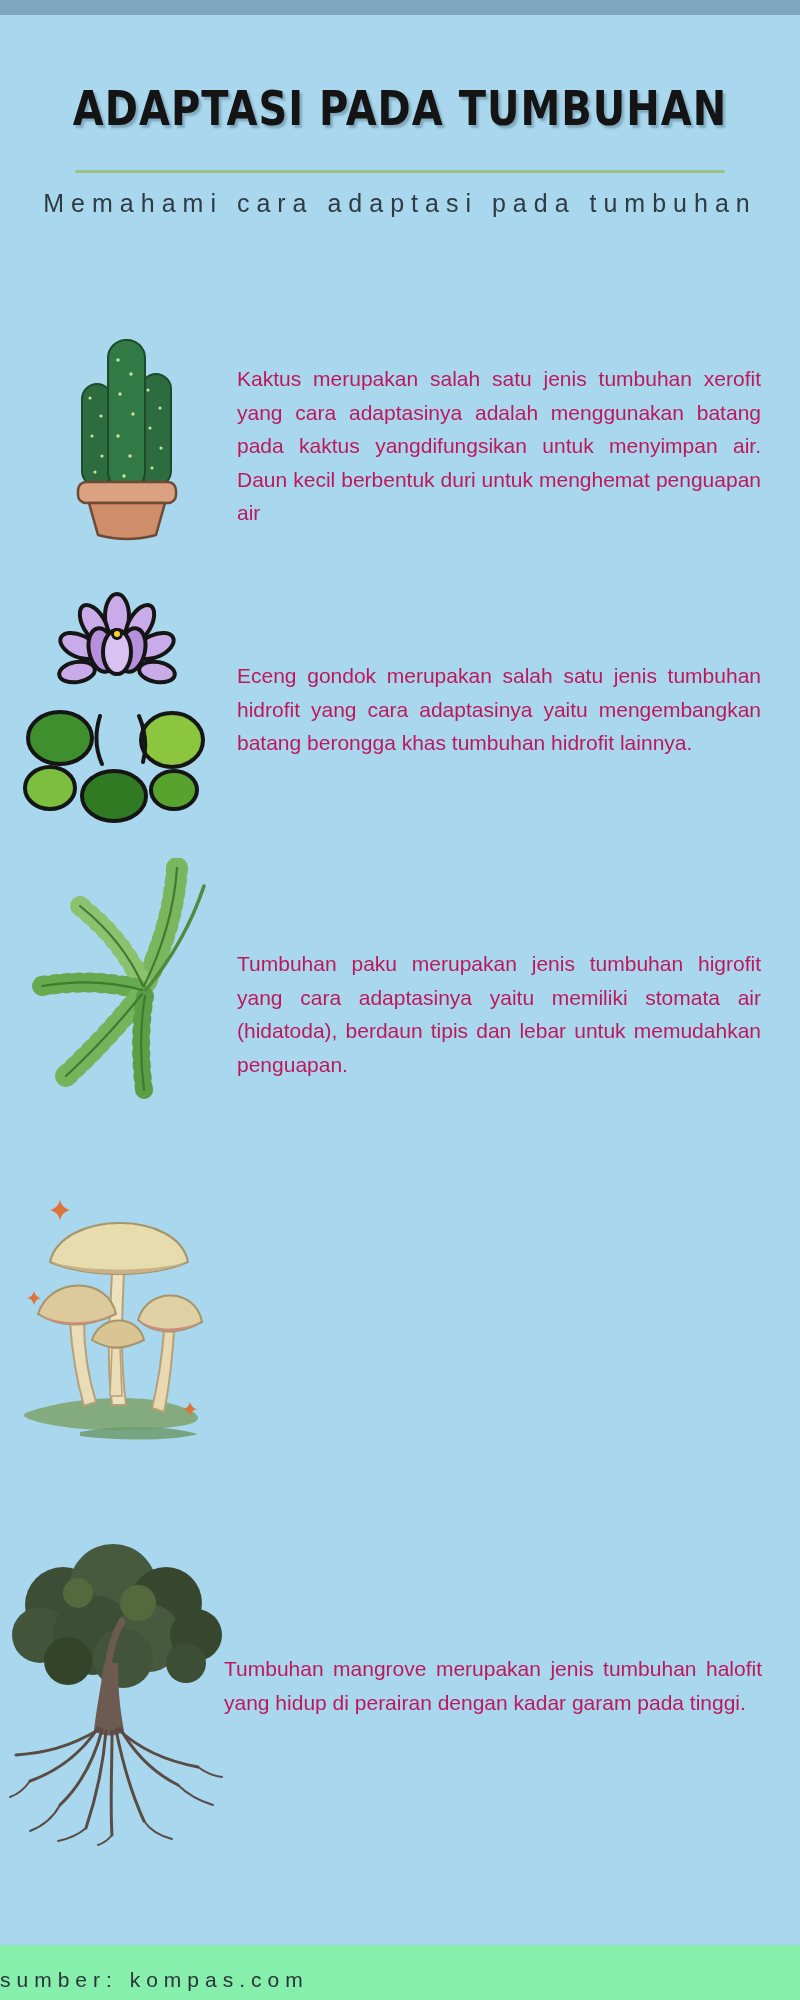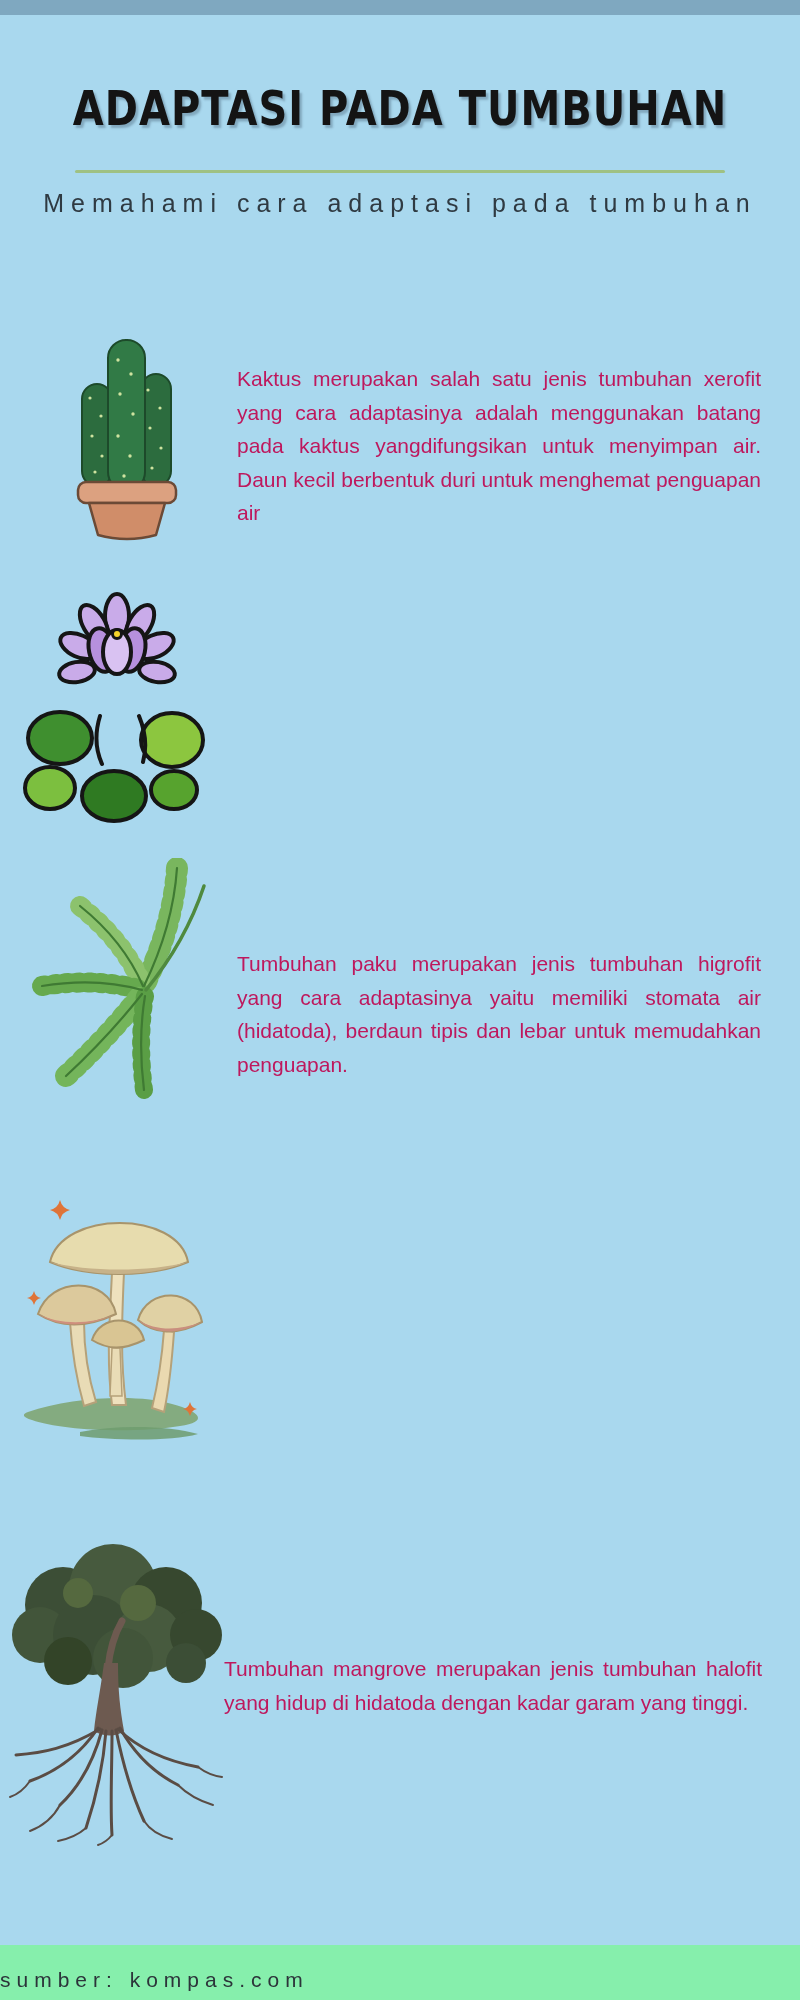--- a/index.html
+++ b/index.html
@@ -130,20 +130,21 @@
           <ellipse cx="55" cy="84" rx="10" ry="18" transform="rotate(-100 55 84)"></ellipse>
           <ellipse cx="135" cy="84" rx="10" ry="18" transform="rotate(100 135 84)"></ellipse>
           <ellipse cx="80" cy="62" rx="13" ry="22" transform="rotate(-12 80 62)" fill="#b690dd"></ellipse>
           <ellipse cx="110" cy="62" rx="13" ry="22" transform="rotate(12 110 62)" fill="#b690dd"></ellipse>
           <ellipse cx="95" cy="64" rx="14" ry="22" fill="#d9c2f2"></ellipse>
         </g>
         <circle cx="95" cy="46" r="4.5" fill="#f6d42a" stroke-width="3"></circle>
       </g>
     </svg>
   </div>
+  <p class="body-text" id="tx-eceng">Eceng gondok merupakan salah satu jenis tumbuhan hidrofit yang cara adaptasinya yaitu mengembangkan batang berongga khas tumbuhan hidrofit lainnya.</p>
 
   <div class="illus" id="il-paku">
     <svg viewBox="0 0 188 242" xmlns="http://www.w3.org/2000/svg">
       <g fill="none" stroke-linecap="round">
         <path d="M149,10 C146,55 132,95 116,128" stroke="#79b65e" stroke-width="22" stroke-dasharray="3.5 8"></path>
         <path d="M52,48 C82,72 102,98 115,128" stroke="#8cc26d" stroke-width="20" stroke-dasharray="3.5 8"></path>
         <path d="M14,128 C50,122 86,124 114,132" stroke="#66a94e" stroke-width="20" stroke-dasharray="3.5 8"></path>
         <path d="M38,218 C66,192 92,164 114,136" stroke="#74b55b" stroke-width="22" stroke-dasharray="3.5 8"></path>
         <path d="M116,232 C112,200 112,168 117,138" stroke="#5a9e45" stroke-width="18" stroke-dasharray="3.5 8"></path>
         <path d="M149,10 C146,55 132,95 116,128" stroke="#3f7a33" stroke-width="2.2"></path>
@@ -212,19 +213,19 @@
         <path d="M52,262 C45,275 35,283 22,288"></path>
         <path d="M78,285 C70,292 60,296 50,298"></path>
         <path d="M136,278 C142,287 152,293 164,296"></path>
         <path d="M170,242 C180,252 192,258 205,262"></path>
         <path d="M22,238 C15,248 8,252 2,254"></path>
         <path d="M190,224 C198,230 206,233 214,234"></path>
         <path d="M104,292 C100,297 96,300 90,302"></path>
       </g>
     </svg>
   </div>
-  <p class="body-text" id="tx-mangrove">Tumbuhan mangrove merupakan jenis tumbuhan halofit yang hidup di hidatoda dengan kadar garam yang tinggi.</p>
+  <p class="body-text" id="tx-mangrove">Tumbuhan mangrove merupakan jenis tumbuhan halofit yang hidup di perairan dengan kadar garam pada tinggi.</p>
 
   <footer class="footer">
     <span>sumber: kompas.com</span>
   </footer>
 
 </div>
 
 </body></html>

